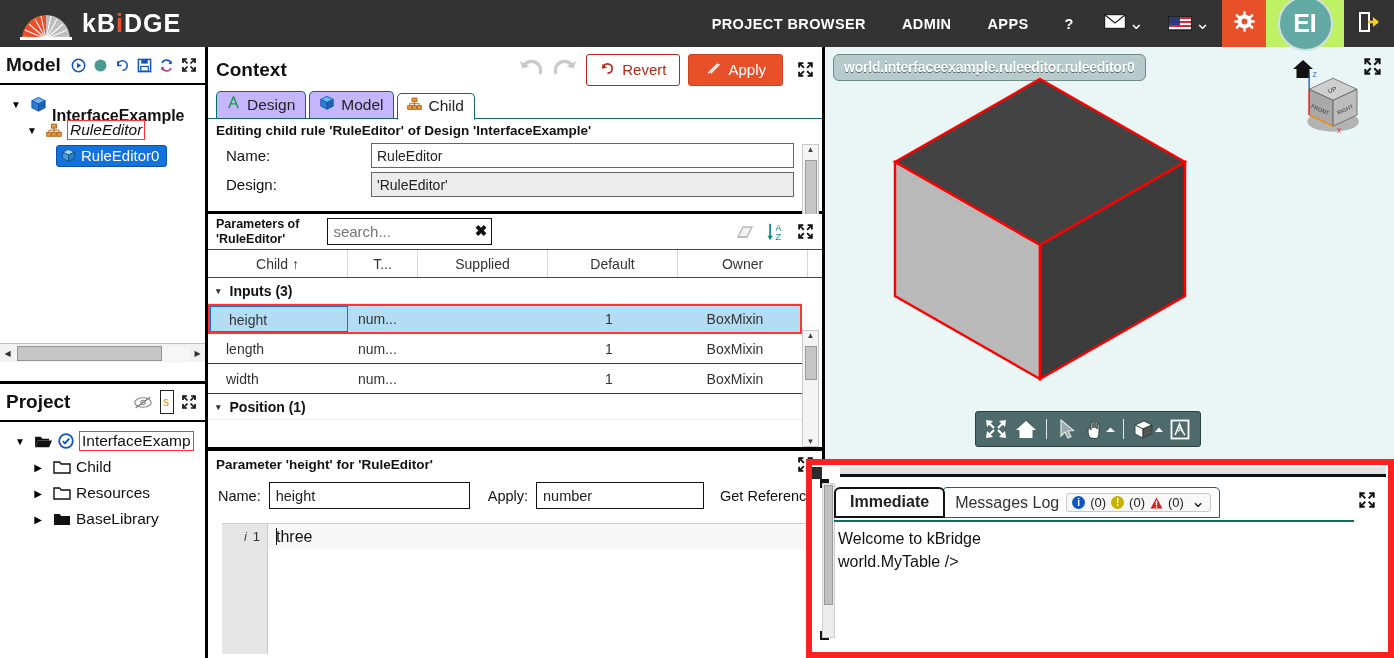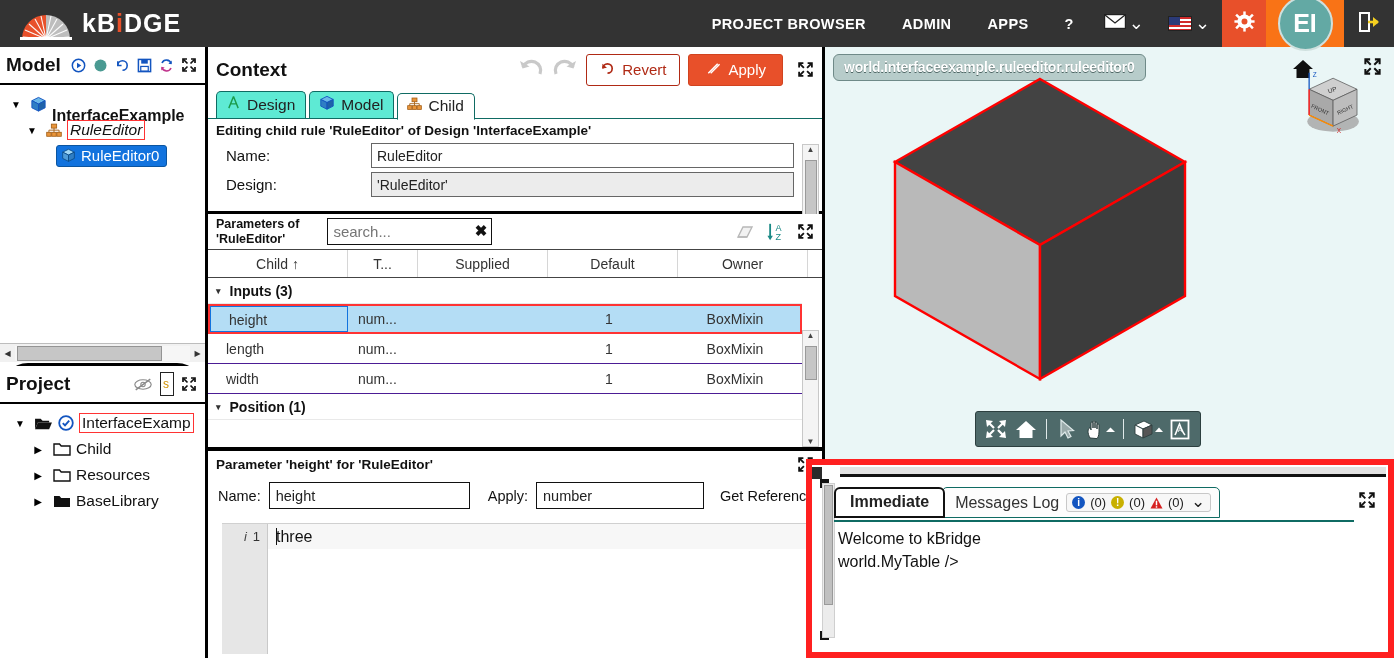--- a/index.html
+++ b/index.html
@@ -30,21 +30,21 @@
   .nav-item {
     color: #ffffff; font-size: 14.5px; font-weight: bold; letter-spacing: 0.4px;
     padding: 0 18px; cursor: pointer; white-space: nowrap;
   }
   .nav-icon { color:#ffffff; padding: 0 12px; font-size: 16px; cursor: pointer; display:flex; align-items:center; gap:3px;}
   .gear-zone {
     width: 44px; height: 47px; background: #e8502a; display: flex;
     align-items: center; justify-content: center; cursor: pointer;
   }
   .avatar-zone {
-    width: 78px; height: 47px; background: #f97316; display:flex; align-items:center; justify-content:center;
+    width: 78px; height: 47px; background: #bef264; display:flex; align-items:center; justify-content:center;
     position: relative;
   }
   .avatar {
     width: 55px; height: 55px; border-radius: 50%; background: #63a9a4;
     border: 2px solid #cfe0de; color:#ffffff; font-size: 25px; font-weight: bold;
     display: flex; align-items:center; justify-content:center; cursor:pointer;
     position: relative; z-index: 4;
   }
   .logout-zone { width:50px; height:47px; display:flex; align-items:center; justify-content:center;}
 
@@ -101,21 +101,21 @@
   }
   .btn-apply {
     border:1.5px solid #d1431f; background:#e8502a; color:#fff; font-size:15px;
     padding: 6px 16px; border-radius:3px; display:flex; align-items:center; gap:7px; cursor:pointer;
   }
   .undo-ic { font-size:23px; color:#bdbdbd; cursor:pointer; line-height:1;}
   .tabs { display:flex; align-items:flex-end; height:27px; padding-left:8px; border-bottom:1.5px solid #0f6b63; }
   .tab {
     display:flex; align-items:center; gap:6px; font-size:15.5px; color:#222;
     border:1.5px solid #0f6b63; border-bottom:none; border-radius:5px 5px 0 0;
-    padding: 2px 10px 3px 9px; background:#5eead4; margin-right:3px; cursor:pointer; height:27px;
+    padding: 2px 10px 3px 9px; background:#c4b5fd; margin-right:3px; cursor:pointer; height:27px;
   }
   .tab.active { background:#fff; font-weight:normal; border-bottom:1.5px solid #fff; position:relative; top:1.5px;}
   .ctx-sub { font-size:13.5px; font-weight:bold; color:#111; padding: 4px 0 3px 8px; }
   .frow { display:flex; align-items:center; padding: 2px 0 2px 18px; }
   .flabel { width: 145px; font-size:15px; color:#111; }
   .finput {
     flex:1; margin-right: 28px; height:25px; border:1px solid #666; background:#fff;
     font-size:14px; color:#222; padding: 2px 5px; font-family:"Liberation Sans",sans-serif;
   }
   .finput.ro { background:#ececec; }
@@ -420,21 +420,21 @@
 
       <div class="hscroll">
         <span class="arr">◀</span>
         <span class="track">
             <span class="thumb"></span>
           </span>
         <span class="arr">▶</span>
       </div>
     </div>
 
-    <div style="position:absolute;left:0;top:316px;width:205px;bottom:0;border-top:3px solid #000;border-radius:28px;">
+    <div style="position:absolute;left:0;top:334px;width:205px;bottom:0;border-top:3px solid #000;">
       <div class="panel-head">
         <div class="panel-title">Project</div>
         <div class="panel-tools">
           <span class="tool-ic">
             <svg width="20" height="15" viewBox="0 0 22 16">
                 <ellipse cx="11" cy="8" rx="9" ry="5.2" fill="none" stroke="#8a8a8a" stroke-width="1.3"></ellipse>
                 <circle cx="11" cy="8" r="2.4" fill="none" stroke="#8a8a8a" stroke-width="1.2"></circle>
                 <path d="M3 14 L19 2" stroke="#8a8a8a" stroke-width="1.6"></path>
               </svg>
           </span>

